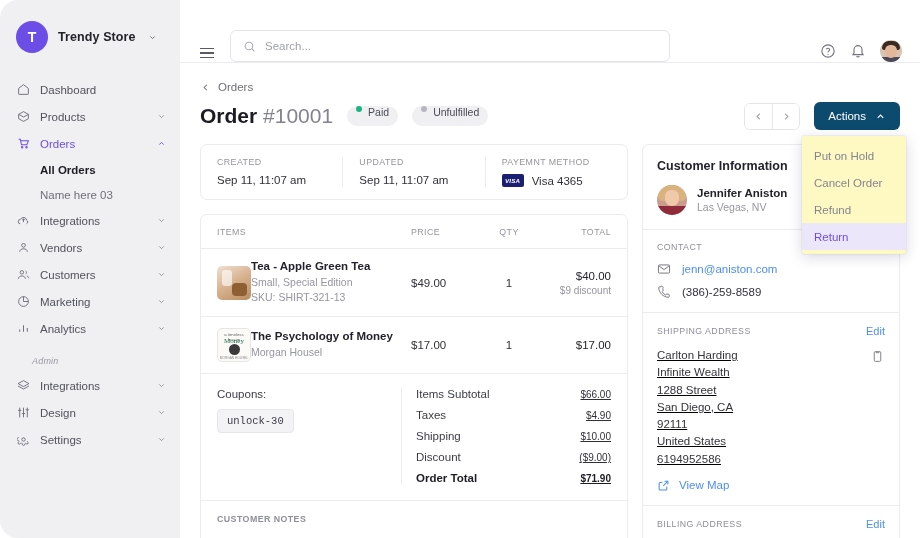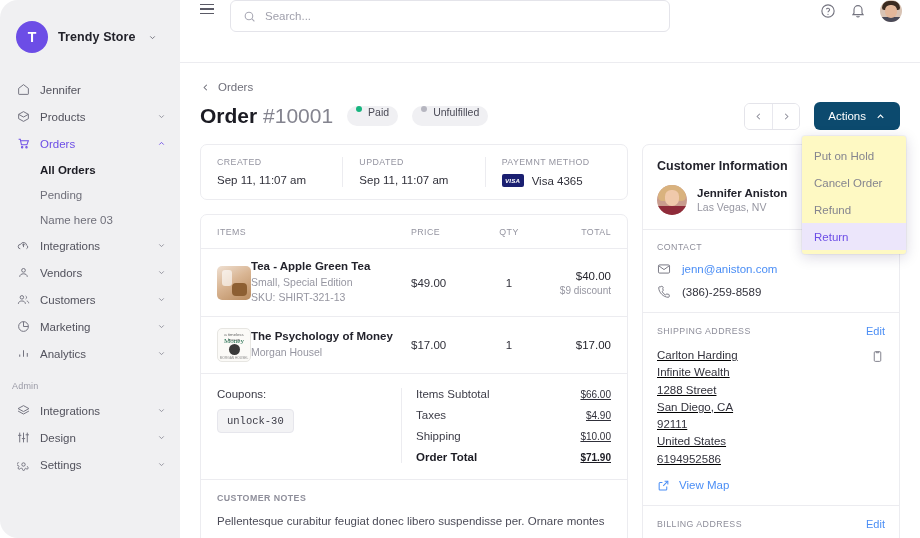--- a/index.html
+++ b/index.html
@@ -69,37 +69,38 @@
     padding-left: 40px;
     font-size: 11.5px;
     color: #6f6f7a;
     cursor: pointer;
   }
   .subnav-item.current { color: #1c1c24; font-weight: bold; }
 
   .nav-section-label {
     font-size: 9px;
     color: #9a9aa6;
-    padding: 0 12px;
+    padding: 0 32px;
     margin: 14px 0 6px 0;
     letter-spacing: .2px;
+    font-style: italic;
   }
 
   
   .main {
     flex: 1; height: 538px;
     display: flex; flex-direction: column;
     background: #ffffff;
     position: relative;
   }
   .topbar {
     height: 63px; flex: 0 0 63px;
     border-bottom: 1px solid #ececf0;
-    display: flex; align-items: flex-start;
-    padding: 0 18px 0 18px;
+    display: flex; align-items: flex-end;
+    padding: 8px 18px 0 18px;
     gap: 14px;
     background: #fff;
   }
   .hamburger { display: flex; flex-direction: column; gap: 3px; cursor: pointer; padding: 4px 2px; }
   .hamburger i { display: block; width: 14px; height: 1.4px; background: #5a5a66; }
   .searchbox {
     flex: 0 0 440px;
     height: 32px;
     border: 1px solid #e4e4ea;
     border-radius: 6px;
@@ -317,21 +318,21 @@
       </span>
     </div>
 
     <nav class="nav">
       <div class="nav-item">
         <span class="ico">
           <svg width="13" height="13" viewBox="0 0 24 24" fill="none" stroke="currentColor" stroke-width="1.8">
               <path d="M3 10l9-7 9 7v10a1 1 0 0 1-1 1H4a1 1 0 0 1-1-1z"></path>
             </svg>
         </span>
-        <span class="lbl">Jennifer</span>
+        <span class="lbl">Dashboard</span>
       </div>
 
       <div class="nav-item">
         <span class="ico">
           <svg width="13" height="13" viewBox="0 0 24 24" fill="none" stroke="currentColor" stroke-width="1.8">
               <path d="M21 16V8l-9-5-9 5v8l9 5 9-5z"></path>
               <polyline points="3 8 12 13 21 8"></polyline>
             </svg>
         </span>
         <span class="lbl">Products</span>
@@ -353,23 +354,20 @@
         <span class="lbl">Orders</span>
         <span class="chev">
           <svg width="9" height="9" viewBox="0 0 24 24" fill="none" stroke="currentColor" stroke-width="2.4">
               <polyline points="18 15 12 9 6 15"></polyline>
             </svg>
         </span>
       </div>
 
       <div class="subnav-item current">
         <span>All Orders</span>
-      </div>
-      <div class="subnav-item">
-        <span>Pending</span>
       </div>
       <div class="subnav-item">
         <span>Name here 03</span>
       </div>
 
       <div class="nav-item">
         <span class="ico">
           <svg width="13" height="13" viewBox="0 0 24 24" fill="none" stroke="currentColor" stroke-width="1.8">
               <path d="M6 18a4 4 0 0 1 .5-8 6 6 0 0 1 11.4 1.6A3.5 3.5 0 0 1 17.5 18"></path>
               <polyline points="12 15 12 9"></polyline>
@@ -679,20 +677,24 @@
                   <span class="k">Items Subtotal</span>
                   <span class="v">$66.00</span>
                 </div>
                 <div class="t-line">
                   <span class="k">Taxes</span>
                   <span class="v">$4.90</span>
                 </div>
                 <div class="t-line">
                   <span class="k">Shipping</span>
                   <span class="v">$10.00</span>
+                </div>
+                <div class="t-line">
+                  <span class="k">Discount</span>
+                  <span class="v">($9.00)</span>
                 </div>
                 <div class="t-line grand">
                   <span class="k">Order Total</span>
                   <span class="v">$71.90</span>
                 </div>
               </div>
             </div>
 
             <div class="notes">
               <div class="notes-label">CUSTOMER NOTES</div>

